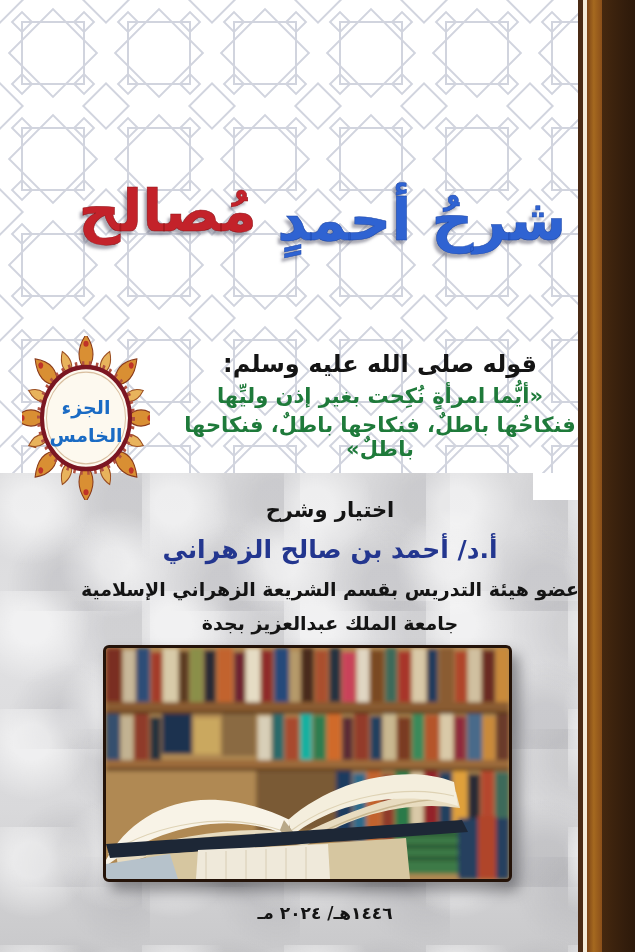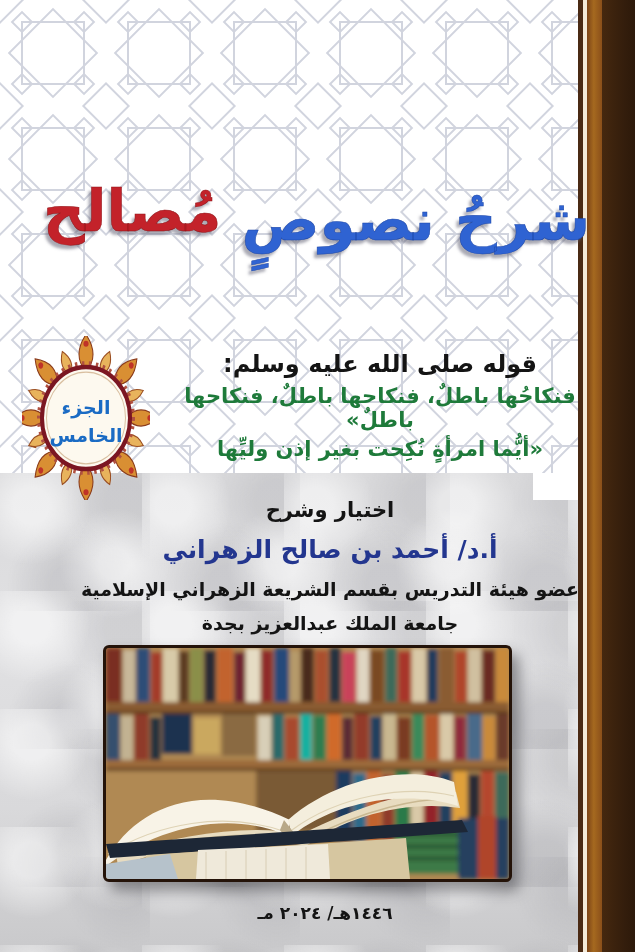--- a/index.html
+++ b/index.html
@@ -106,21 +106,21 @@
   </div>
 
   <div class="gray-zone"></div>
   <div class="white-notch"></div>
 
   <div class="stripe stripe-thin-dark"></div>
   <div class="stripe stripe-cream"></div>
   <div class="stripe stripe-copper"></div>
   <div class="stripe stripe-wide-dark"></div>
 
-  <h1 class="title"><span class="t-blue">شرحُ نصوصٍ</span> <span class="t-red">مُصالح</span></h1>
+  <h1 class="title"><span class="t-blue">شرحُ أحمدٍ</span> <span class="t-red">مُصالح</span></h1>
 
 
   <svg class="medallion" viewBox="0 0 128 164">
     <g transform="translate(64,82) scale(1,1.16)">
       <g>
         <g fill="#d98f33" stroke="#8a3a1a" stroke-width="1">
           <path d="M0,-40 Q14,-54 0,-72 Q-14,-54 0,-40" transform="rotate(0)"></path>
           <path d="M0,-40 Q14,-54 0,-72 Q-14,-54 0,-40" transform="rotate(45)"></path>
           <path d="M0,-40 Q14,-54 0,-72 Q-14,-54 0,-40" transform="rotate(90)"></path>
           <path d="M0,-40 Q14,-54 0,-72 Q-14,-54 0,-40" transform="rotate(135)"></path>
@@ -153,22 +153,22 @@
       </g>
       <circle r="44" fill="#fdf9ef" stroke="#7b1622" stroke-width="4"></circle>
       <circle r="39.5" fill="none" stroke="#d9bfa0" stroke-width="1"></circle>
     </g>
     <text x="64" y="78" text-anchor="middle" font-size="19">الجزء</text>
     <text x="64" y="106" text-anchor="middle" font-size="19">الخامس</text>
   </svg>
 
   <div class="hadith">
     <p class="h-intro">قوله صلى الله عليه وسلم:</p>
+    <p class="h-green">«أيُّما امرأةٍ نُكِحت بغير إذن وليِّها</p>
     <p class="h-green">فنكاحُها باطلٌ، فنكاحها باطلٌ، فنكاحها باطلٌ»</p>
-    <p class="h-green">«أيُّما امرأةٍ نُكِحت بغير إذن وليِّها</p>
   </div>
 
   <div class="author">
     <p class="a-role">اختيار وشرح</p>
     <p class="a-name">أ.د/ أحمد بن صالح الزهراني</p>
     <p class="a-aff">عضو هيئة التدريس بقسم الشريعة الزهراني الإسلامية</p>
     <p class="a-aff">جامعة الملك عبدالعزيز بجدة</p>
   </div>
 
   <div class="photo" role="img" aria-label="صورة كتاب مفتوح أمام رفوف مكتبة">

